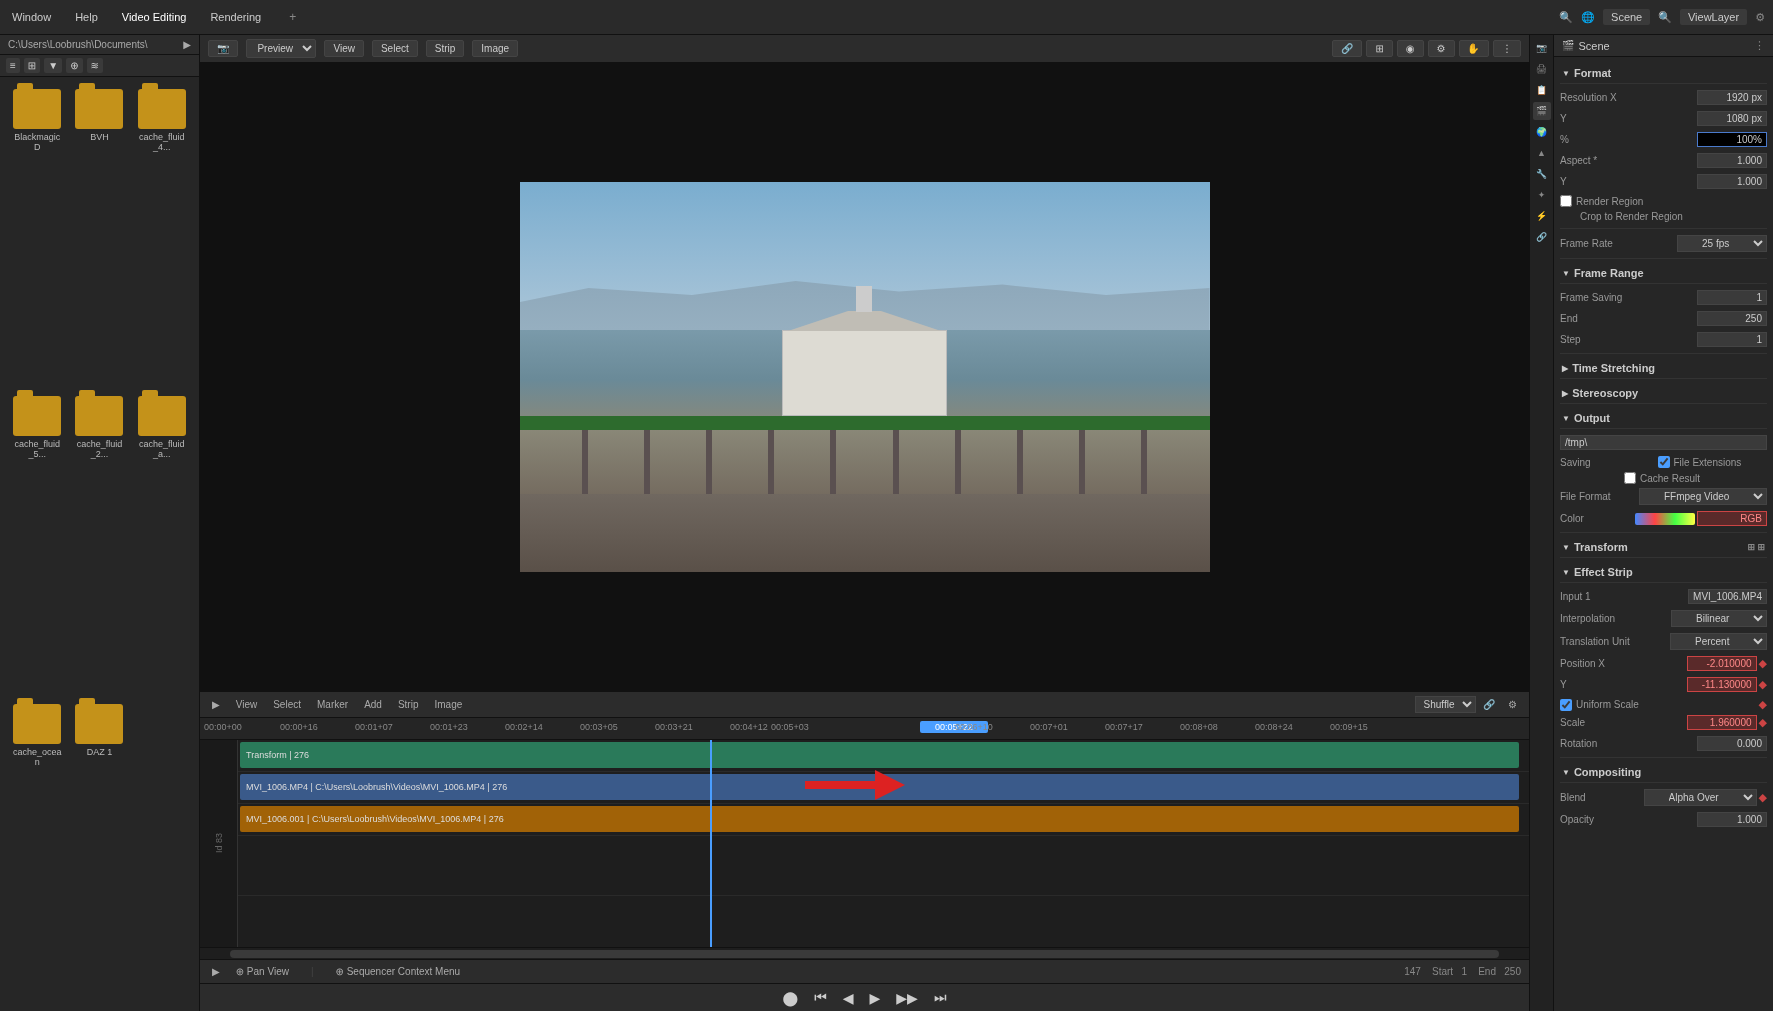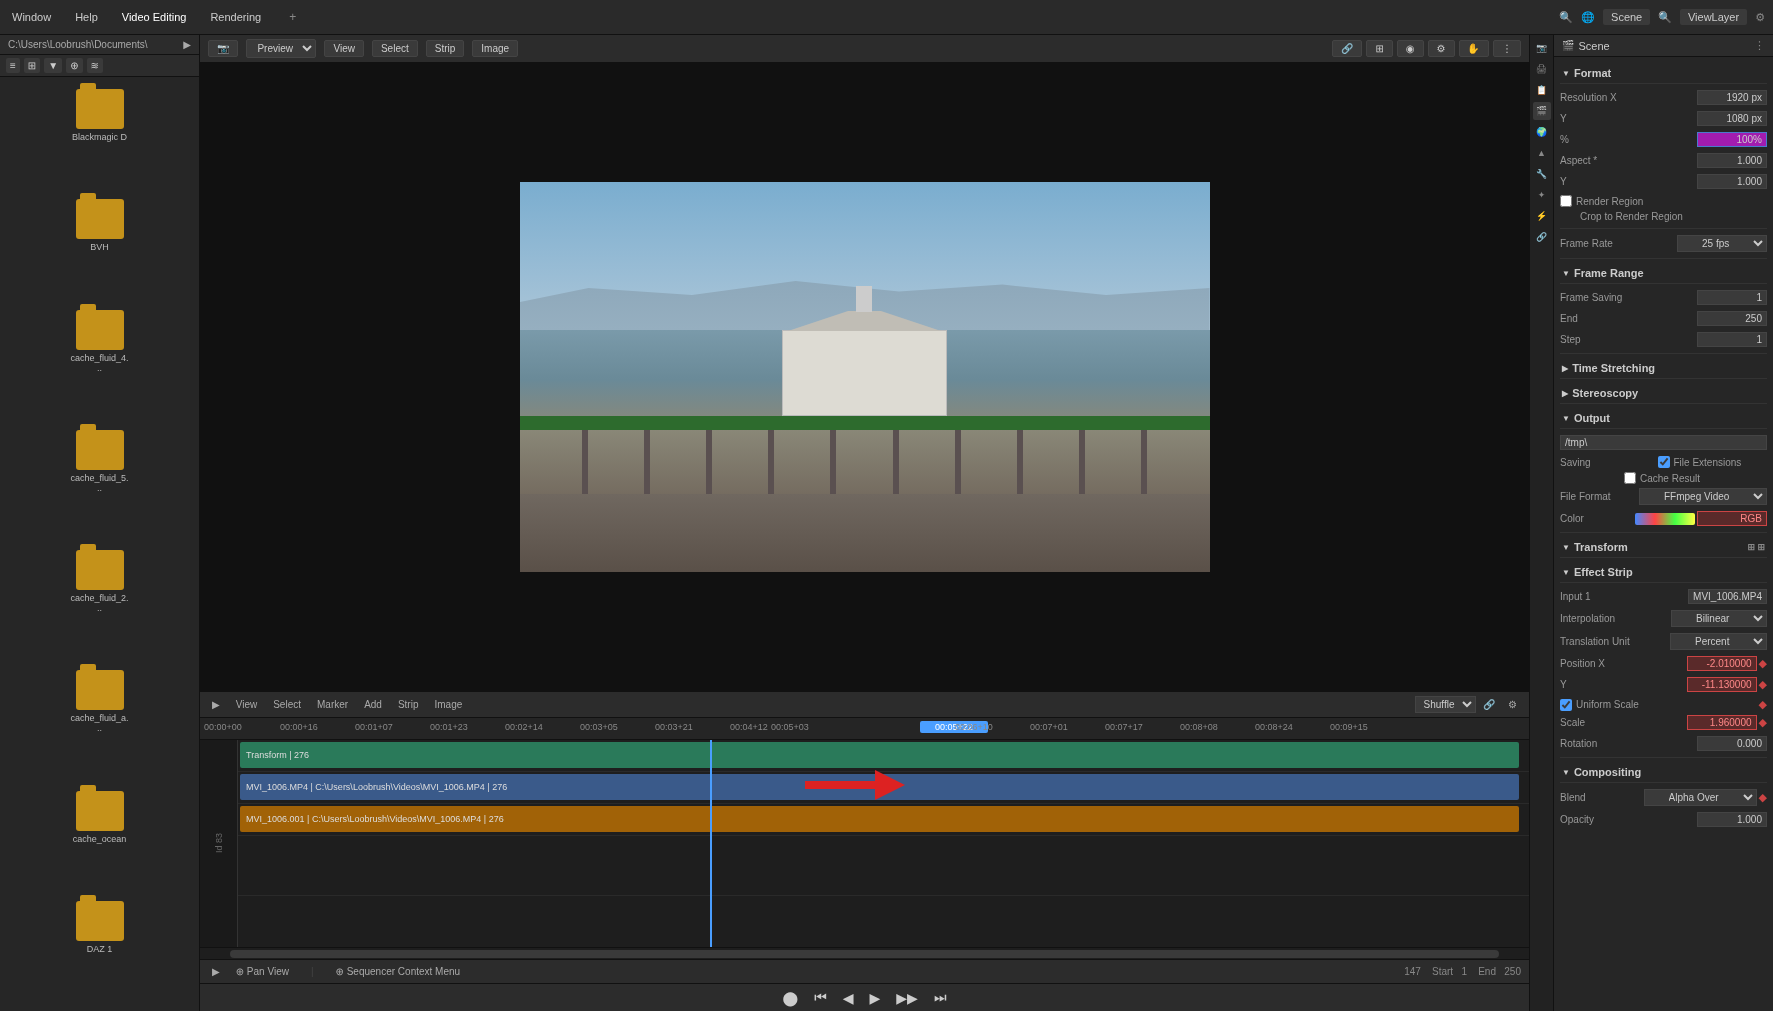--- a/index.html
+++ b/index.html
@@ -90,21 +90,21 @@
       background: #3a3a3a;
       border: none;
       color: #ccc;
       padding: 2px 4px;
       cursor: pointer;
       border-radius: 2px;
       font-size: 10px;
     }
     .file-grid {
       display: grid;
-      grid-template-columns: 1fr;
+      grid-template-columns: 1fr 1fr 1fr;
       gap: 4px;
       padding: 8px;
       overflow-y: auto;
       flex: 1;
     }
     .file-item {
       display: flex;
       flex-direction: column;
       align-items: center;
       padding: 4px;
@@ -372,21 +372,21 @@
       padding: 1px 4px;
       min-width: 70px;
       text-align: right;
     }
     .prop-value.highlighted {
       background: #5a2a2a;
       border-color: #cc4444;
       color: #ff8888;
     }
     .prop-value.blue-accent {
-      background: #a21caf;
+      background: #000000;
       border-color: #4a7acc;
       margin-left: 8px;
     }
     .checkbox-row {
       display: flex;
       align-items: center;
       gap: 4px;
       padding: 2px 0;
     }
     .prop-checkbox {

